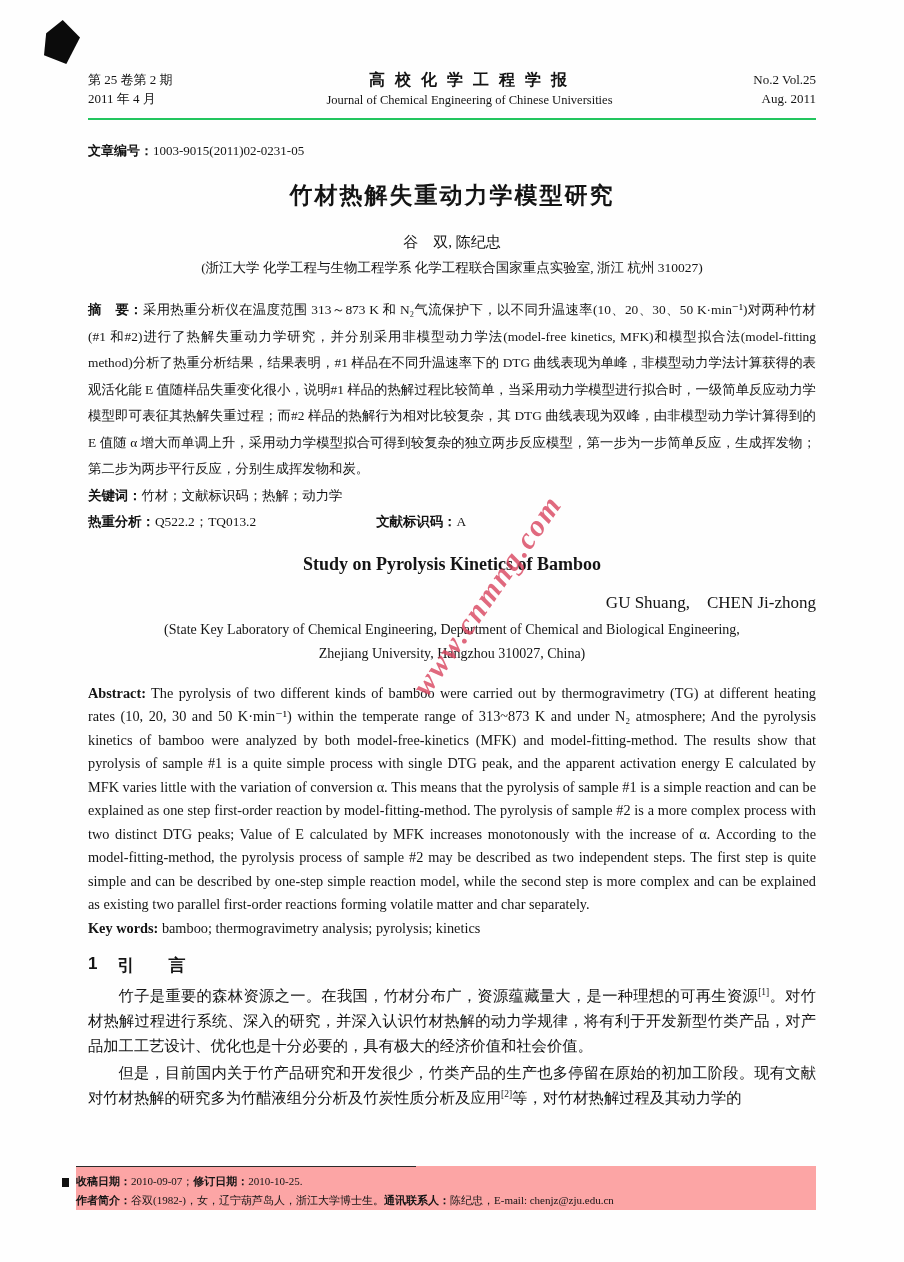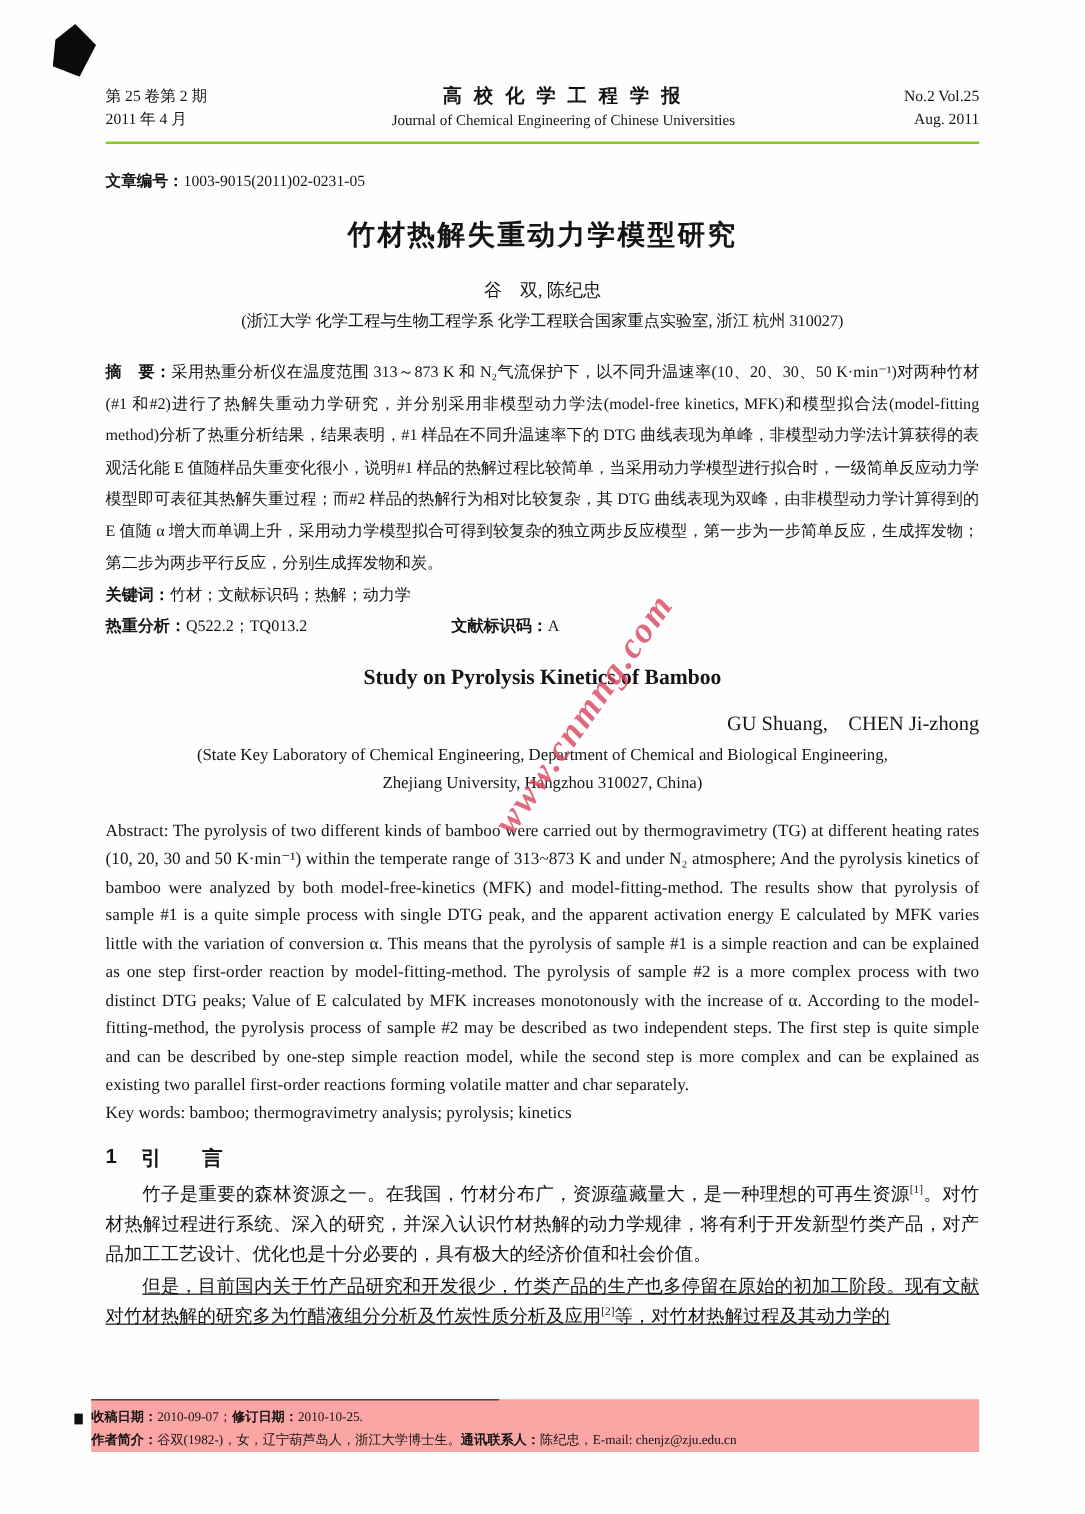--- a/index.html
+++ b/index.html
@@ -23,30 +23,30 @@
     font-size: 30px; font-style: italic; font-weight: bold;
     letter-spacing: 2px; color: #d9455f; opacity: 0.8;
     transform: rotate(-55deg);
     pointer-events: none;
     font-family: "Liberation Serif", serif;
   }
   .journal-header {
     display: flex; align-items: center;
     margin: 70px 88px 0 88px;
     padding-bottom: 10px;
-    border-bottom: 2px solid #84cc16;
+    border-bottom: 2px solid #22c55e;
   }
   .jh-left { width: 160px; font-size: 13px; line-height: 19px; }
   .jh-center { flex: 1; text-align: center; }
   .jh-right { width: 125px; font-size: 13px; line-height: 19px; text-align: right; }
   .jh-title-cn { font-size: 16px; font-weight: bold; letter-spacing: 3px; }
   .jh-title-en { font-size: 12.5px; margin-top: 2px; }
 
   .content { margin: 0 88px; }
-  .label-bold { font-weight: normal; }
+  .label-bold { font-weight: bold; }
   .cn-label { font-weight: bold; font-family: "Liberation Sans", "DejaVu Sans", sans-serif; }
 
   .article-id { margin-top: 22px; font-size: 13px; }
 
   .title-cn {
     margin: 20px 0 0 0; text-align: center;
     font-size: 23px; font-weight: bold; letter-spacing: 2px;
     font-family: "Liberation Sans", "DejaVu Sans", sans-serif;
   }
   .authors-cn { margin-top: 22px; text-align: center; font-size: 15px; }
@@ -65,21 +65,21 @@
   .keywords-en { margin: 0; font-size: 14.3px; line-height: 23.5px; }
 
   .section-heading {
     margin: 14px 0 0 0; display: flex;
     font-size: 17px; font-weight: bold;
     font-family: "Liberation Sans", "DejaVu Sans", sans-serif;
   }
   .sec-title { margin-left: 20px; }
 
   .body-cn { margin: 6px 0 0 0; font-size: 15.3px; line-height: 25px; text-align: justify; text-indent: 2em; }
-  .body-cn.second { margin-top: 2px; text-decoration: underline; }
+  .body-cn.second { margin-top: 2px; }
   sup { font-size: 9.5px; line-height: 0; vertical-align: super; }
 
   .page-footer {
     position: absolute; left: 76px; right: 88px; bottom: 52px;
     font-size: 11px; line-height: 19px; background: #fca5a5;
   }
   .footer-rule { width: 46%; border-top: 1.2px solid #2a2a2a; margin-bottom: 5px; }
   .footer-artifact { position: absolute; left: -14px; top: 12px; width: 7px; height: 9px; background: #111; }
 </style>
 </head>

